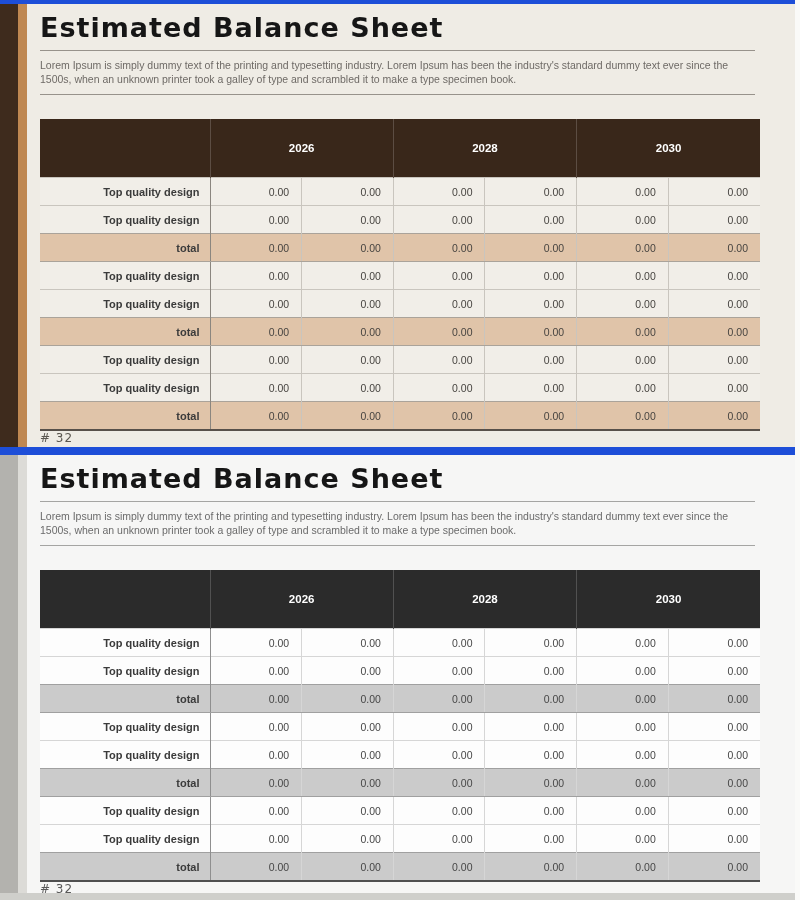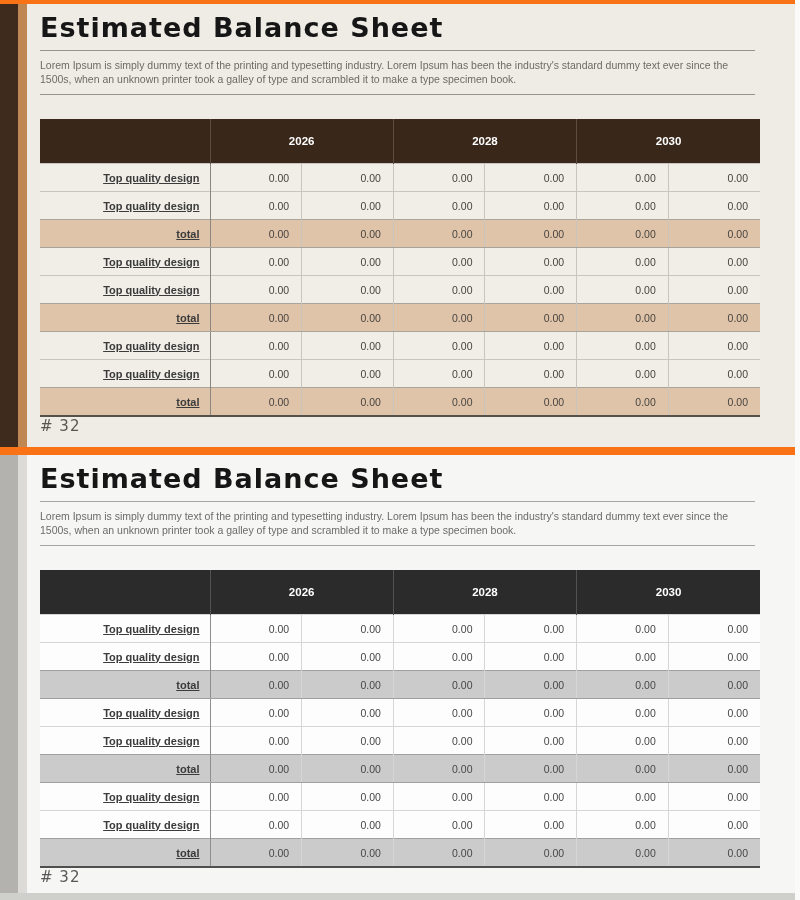--- a/index.html
+++ b/index.html
@@ -1,18 +1,18 @@
 <!DOCTYPE html>
 <html><head>
 <meta charset="utf-8">
 <style>
   html, body { margin: 0; padding: 0; background: #fafaf8; }
   body { width: 800px; font-family: "DejaVu Sans", sans-serif; }
 
-  .page { width: 795px; height: 900px; padding-top: 4px; box-sizing: border-box; background: #f97316; }
+  .page { width: 795px; height: 900px; padding-top: 4px; box-sizing: border-box; background: #1d4ed8; }
 
   .panel { position: relative; height: 443px; background: var(--background); overflow: hidden; }
   .panel + .panel { margin-top: 8px; height: 438px; }
 
   .stripe { position: absolute; top: 0; bottom: 0; }
   .stripe-outer { left: 0; width: 18px; background: var(--stripe-outer); }
   .stripe-inner { left: 18px; width: 9px; background: var(--stripe-inner); }
 
   .content { margin: 0 40px; padding-top: 8px; }
 
@@ -27,48 +27,48 @@
     color: var(--text-color); font-family: Liberation Sans, sans-serif;
   }
 
   table.balance-table {
     width: 720px; border-collapse: collapse; table-layout: fixed;
     margin-top: 24px; font-family: "Liberation Sans", sans-serif;
   }
   .balance-table thead th {
     background: var(--header-bg); color: var(--header-text);
     font-size: 11.5px; font-weight: 700; height: 28px; text-align: center;
-    border-left: 1px solid rgba(255,255,255,0.18); padding: 8px;
+    border-left: 1px solid rgba(255,255,255,0.18); padding: 15px;
   }
   .balance-table thead th.corner { border-left: none; }
 
   .balance-table tbody tr { background: var(--row-bg); }
   .balance-table tbody td {
     height: 27px; font-size: 10.5px; padding: 0;
     border-top: 1px solid var(--row-border);
   }
   .balance-table td.label-cell {
     text-align: right; padding-right: 10px; font-weight: 700;
-    font-size: 11px; color: var(--label-color); text-decoration: underline;
+    font-size: 11px; color: var(--label-color);
   }
   .balance-table td.value-cell {
     text-align: right; padding-right: 12px; color: var(--value-color);
     border-left: 1px solid var(--row-border);
   }
   .balance-table td.value-cell:nth-child(2) { border-left: 1px solid var(--label-divider); }
 
   .balance-table tr.total-row td {
     background: var(--total-bg);
     border-top: 1px solid var(--total-border);
     border-bottom: 1px solid var(--total-border);
     margin-top: 38px;
   }
   .balance-table tbody tr:last-child td { border-bottom: 2px solid var(--table-bottom); }
 
-  .page-num { font-size: 15px; letter-spacing: 1px; color: var(--page-color); }
+  .page-num { font-size: 12px; letter-spacing: 1px; color: var(--page-color); }
 
   .bottom-strip { height: 7px; background: #cfcfcb; }
 </style>
 </head>
 <body>
 
 <div class="page">
 
   <section class="panel" style="--background: #efece5; --stripe-outer: #3e2b1d; --stripe-inner: #bf8852; --rule-color: #97928b; --header-bg: #39271a; --header-text: #ffffff; --row-bg: #f1eee8; --row-border: #c9c5be; --label-divider: #8b867f; --label-color: #3b3b3b; --total-bg: #e0c4a9; --total-border: #aaa39a; --table-bottom: #57504a; --title-color: #161616; --text-color: #6e6a66; --value-color: #474440; --page-color: #5a564f;">
     <div class="stripe stripe-outer"></div>

